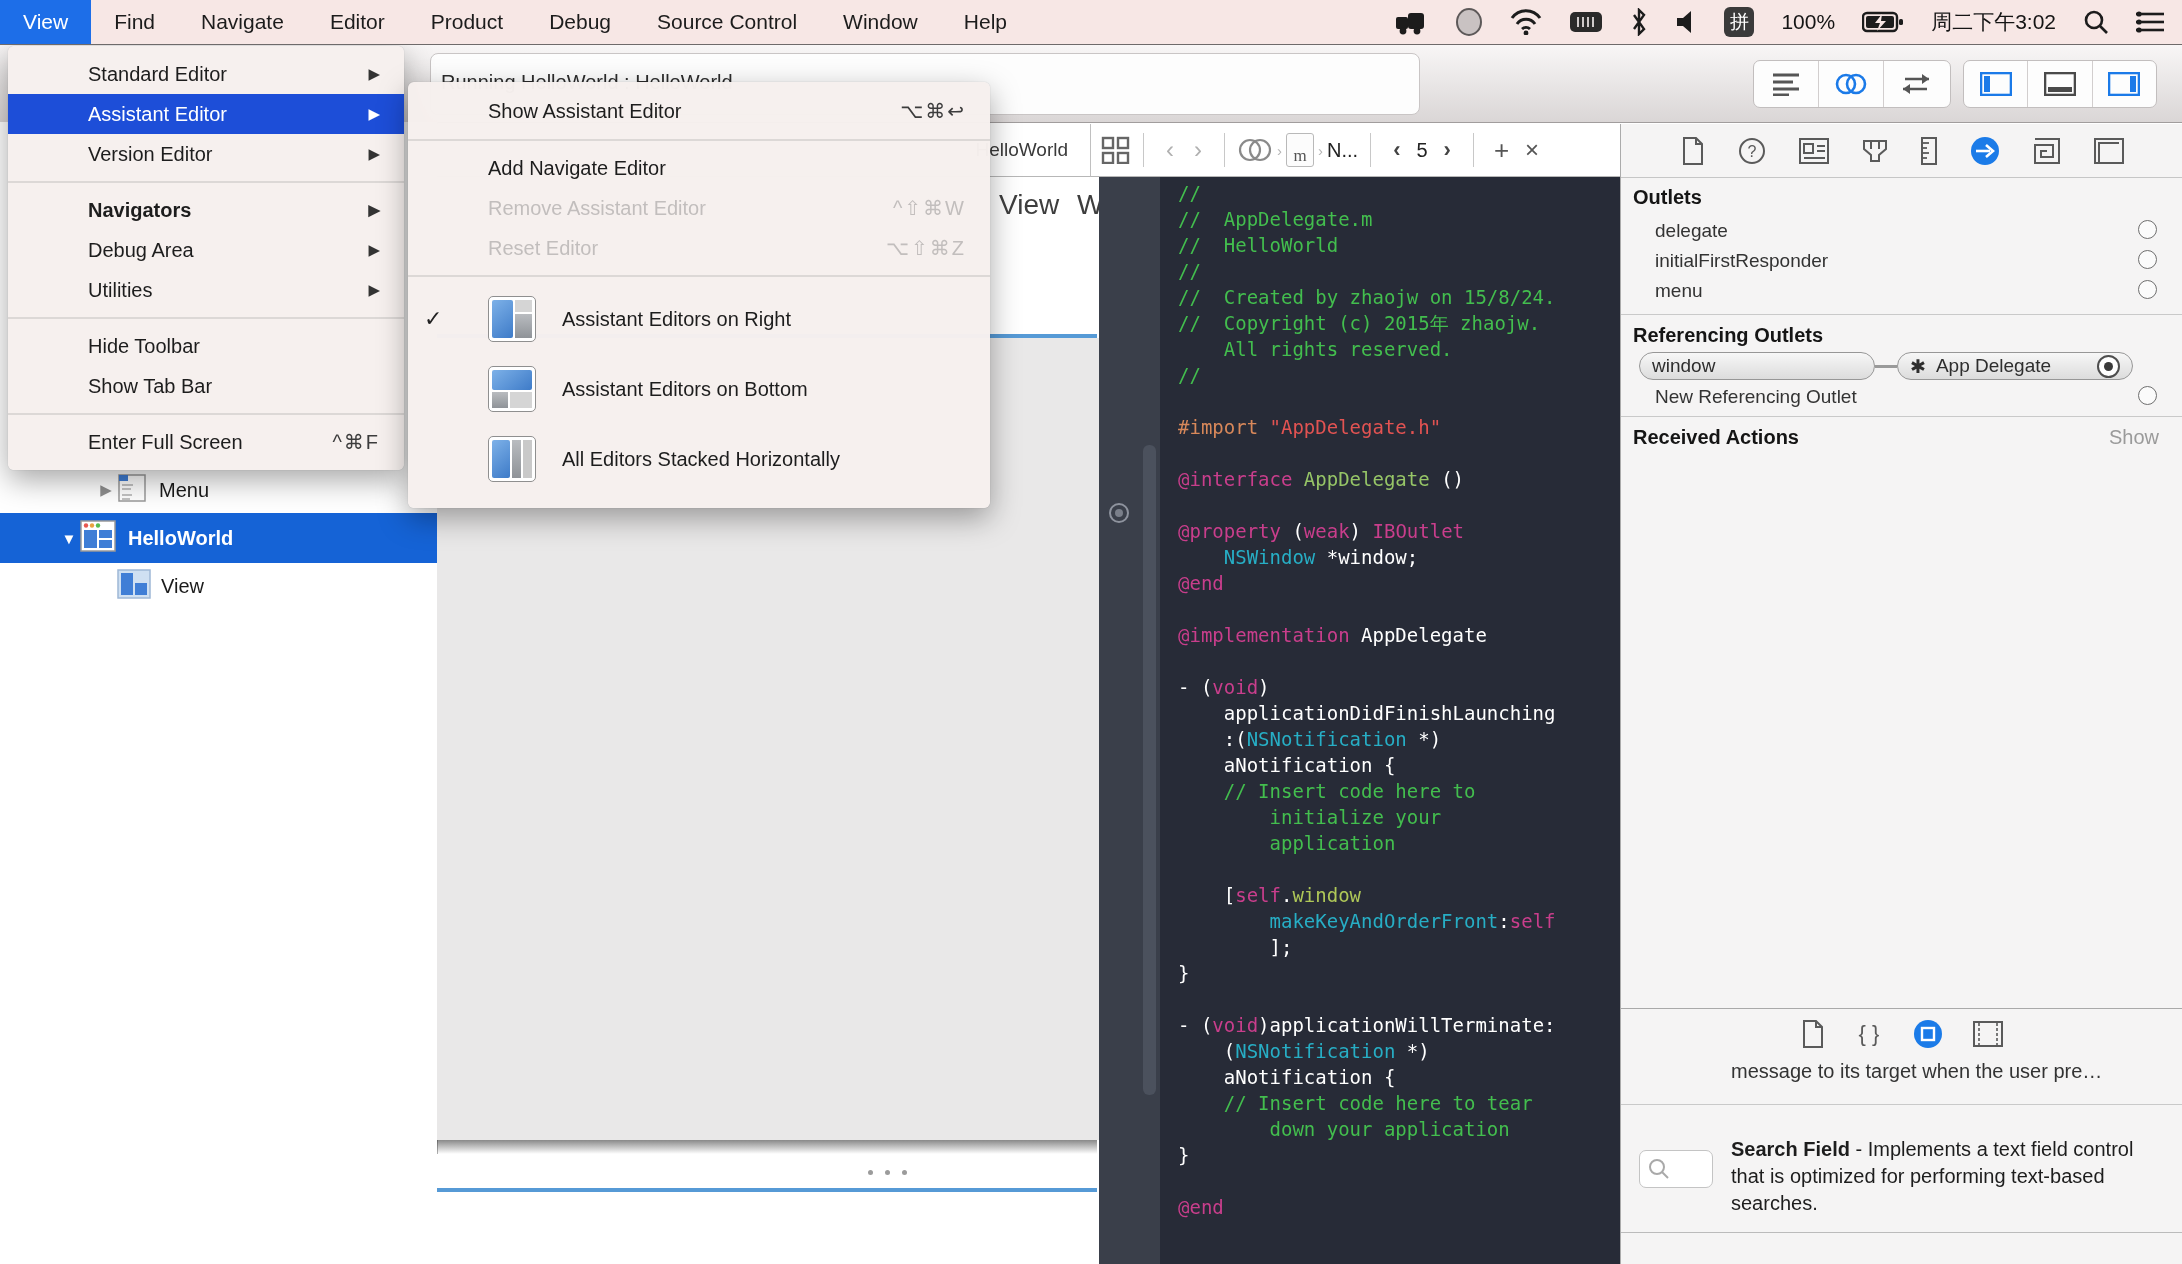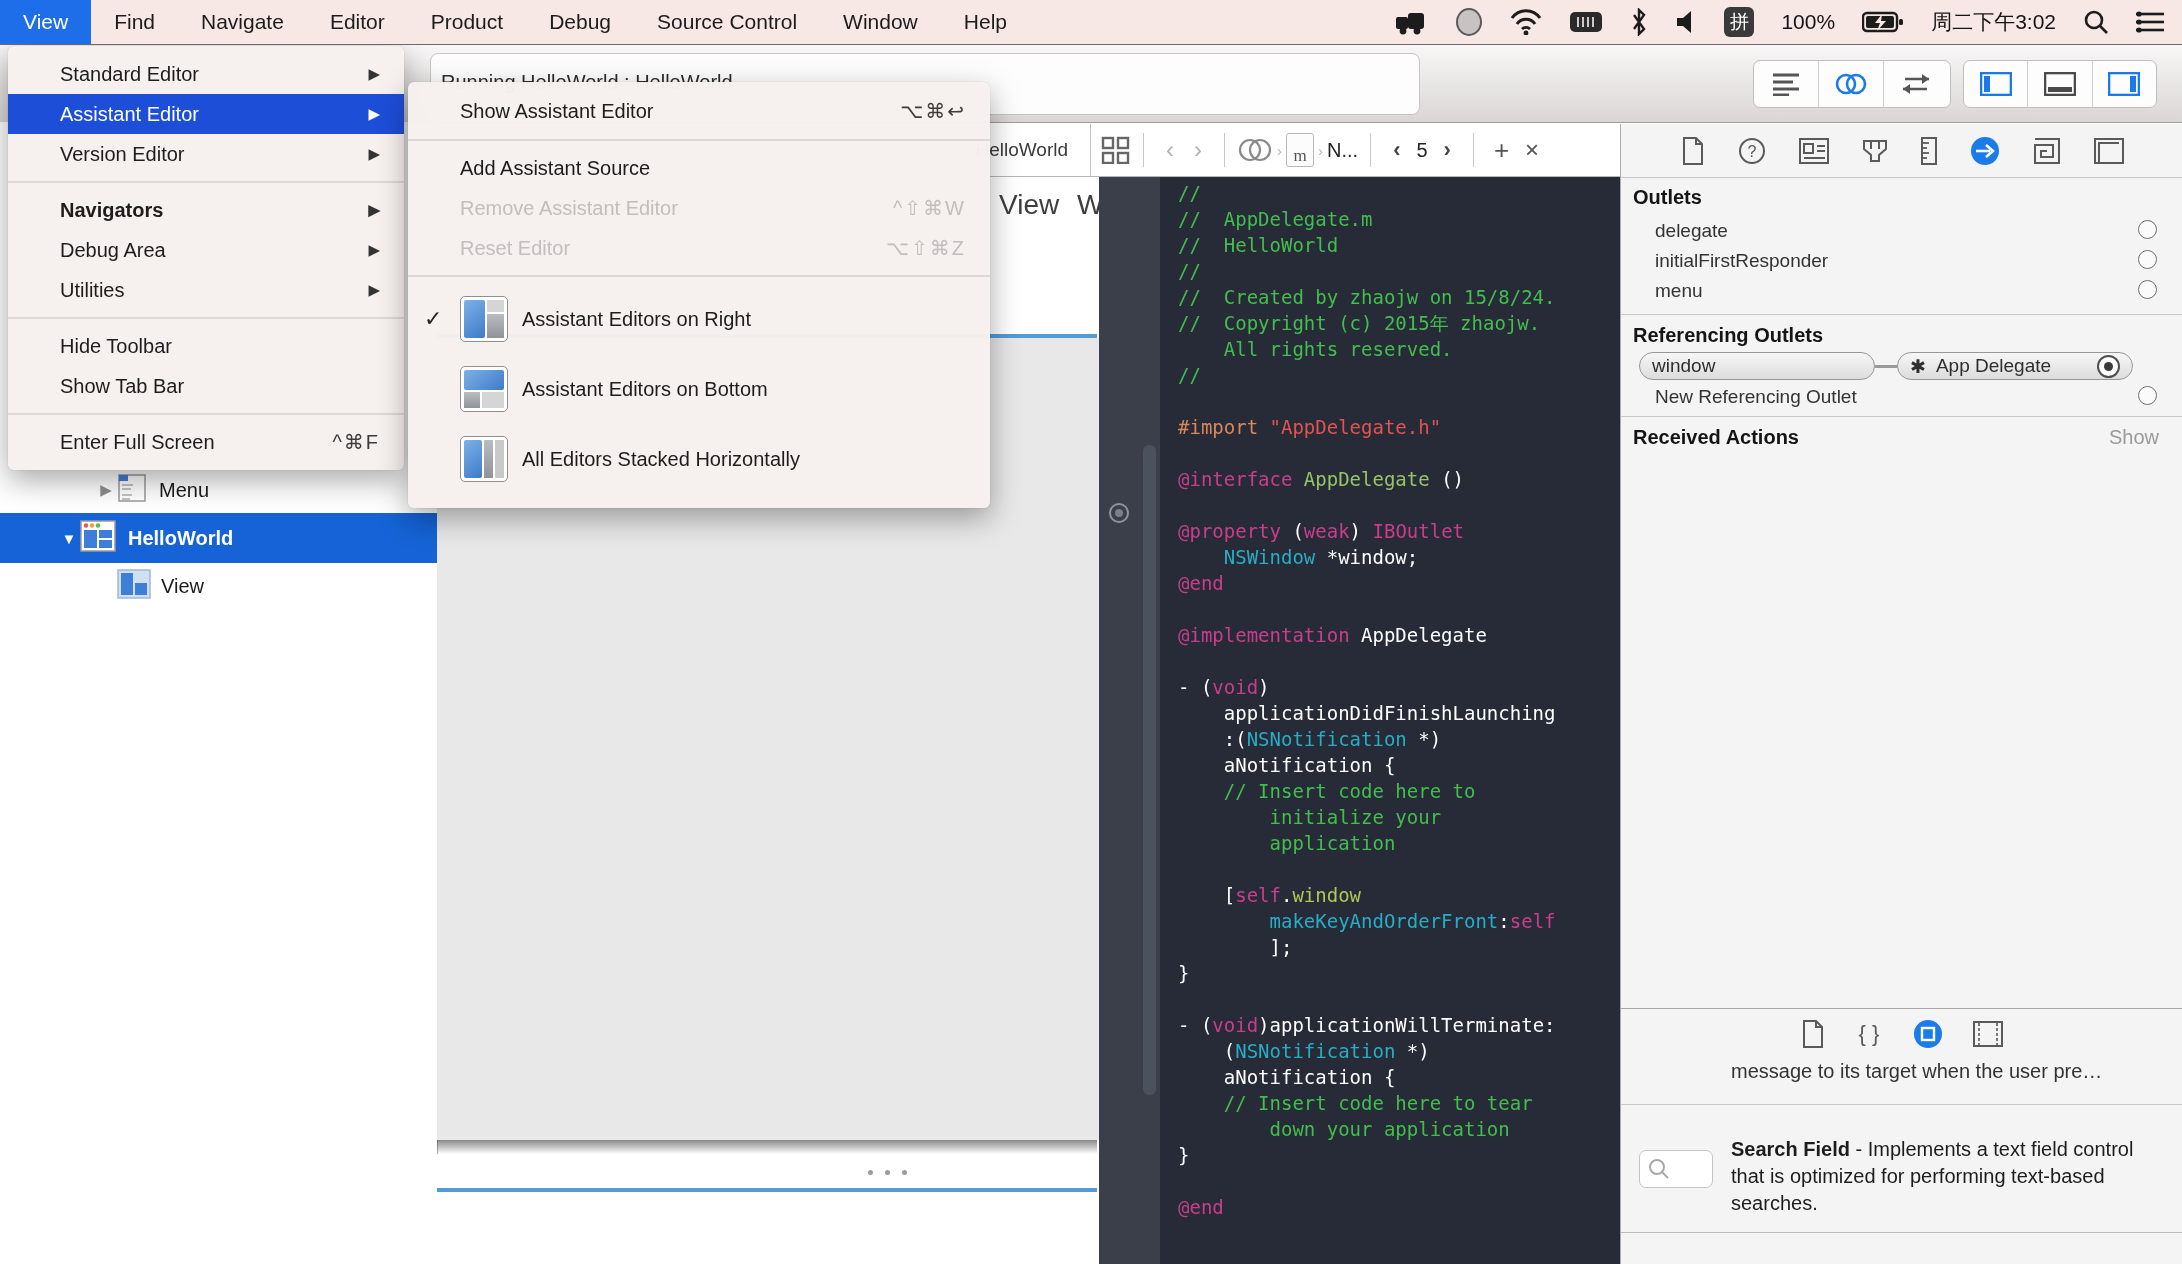--- a/index.html
+++ b/index.html
@@ -80,21 +80,21 @@
   .lib-snippet{position:absolute;left:110px;top:936px;width:440px;font-size:20px;color:#333;
                white-space:nowrap;overflow:hidden;}
   .lib-item-icon{position:absolute;left:18px;top:1026px;width:74px;height:38px;background:#fff;
                  border:1.5px solid #c4c4c4;border-radius:7px;display:flex;align-items:center;padding-left:8px;box-sizing:border-box;}
   .lib-item-text{position:absolute;left:110px;top:1012px;width:424px;font-size:20px;color:#1d1d1d;line-height:27px;}
   
   .menu-panel{position:absolute;background:rgba(246,240,238,.98);border-radius:6px;
               box-shadow:0 10px 30px rgba(0,0,0,.35),0 0 1px rgba(0,0,0,.3);z-index:50;box-sizing:border-box;padding:8px 0;}
   #view-menu{left:8px;top:46px;width:396px;}
   #assist-menu{left:408px;top:82px;width:582px;padding-bottom:14px;}
-  .m-row{position:relative;display:flex;align-items:center;font-size:20px;color:#1d1d1d;padding:0 24px 0 52px;}
+  .m-row{position:relative;display:flex;align-items:center;font-size:20px;color:#1d1d1d;padding:0 24px 0 80px;gap:12px;}
   .m-row.hl{background:#1d4ed8;color:#fff;}
   .m-row .sc{margin-left:auto;color:#3c3c3c;letter-spacing:2px;}
   .m-row.dis,.m-row.dis .sc{color:#c2bebd;}
   .m-row .arr{margin-left:auto;font-size:15px;color:#333;}
   .m-row.hl .arr{color:#fff;}
   .m-sep{height:16px;display:flex;align-items:center;}
   .m-sep i{display:block;width:100%;height:2px;background:#dcd8d6;}
   .chk{position:absolute;left:16px;width:30px;font-size:22px;color:#222;}
   .lay-ic{width:48px;height:46px;border:1px solid #8f8f8f;border-radius:5px;background:#fff;
           margin-right:14px;padding:3px;box-sizing:border-box;display:flex;gap:2px;}
@@ -460,21 +460,21 @@
     </div>
   <div class="menu-panel" id="assist-menu">
       <div class="m-row" style="height: 42px;">
         <span>Show Assistant Editor</span>
         <span class="sc">⌥⌘↩</span>
       </div>
       <div class="m-sep">
         <i></i>
       </div>
       <div class="m-row" style="height: 40px;">
-        <span>Add Assistant Source</span>
+        <span>Add Navigate Editor</span>
       </div>
       <div class="m-row dis" style="height: 40px; justify-content: center;">
         <span>Remove Assistant Editor</span>
         <span class="sc">^⇧⌘W</span>
       </div>
       <div class="m-row dis" style="height: 40px;">
         <span>Reset Editor</span>
         <span class="sc">⌥⇧⌘Z</span>
       </div>
       <div class="m-sep">

